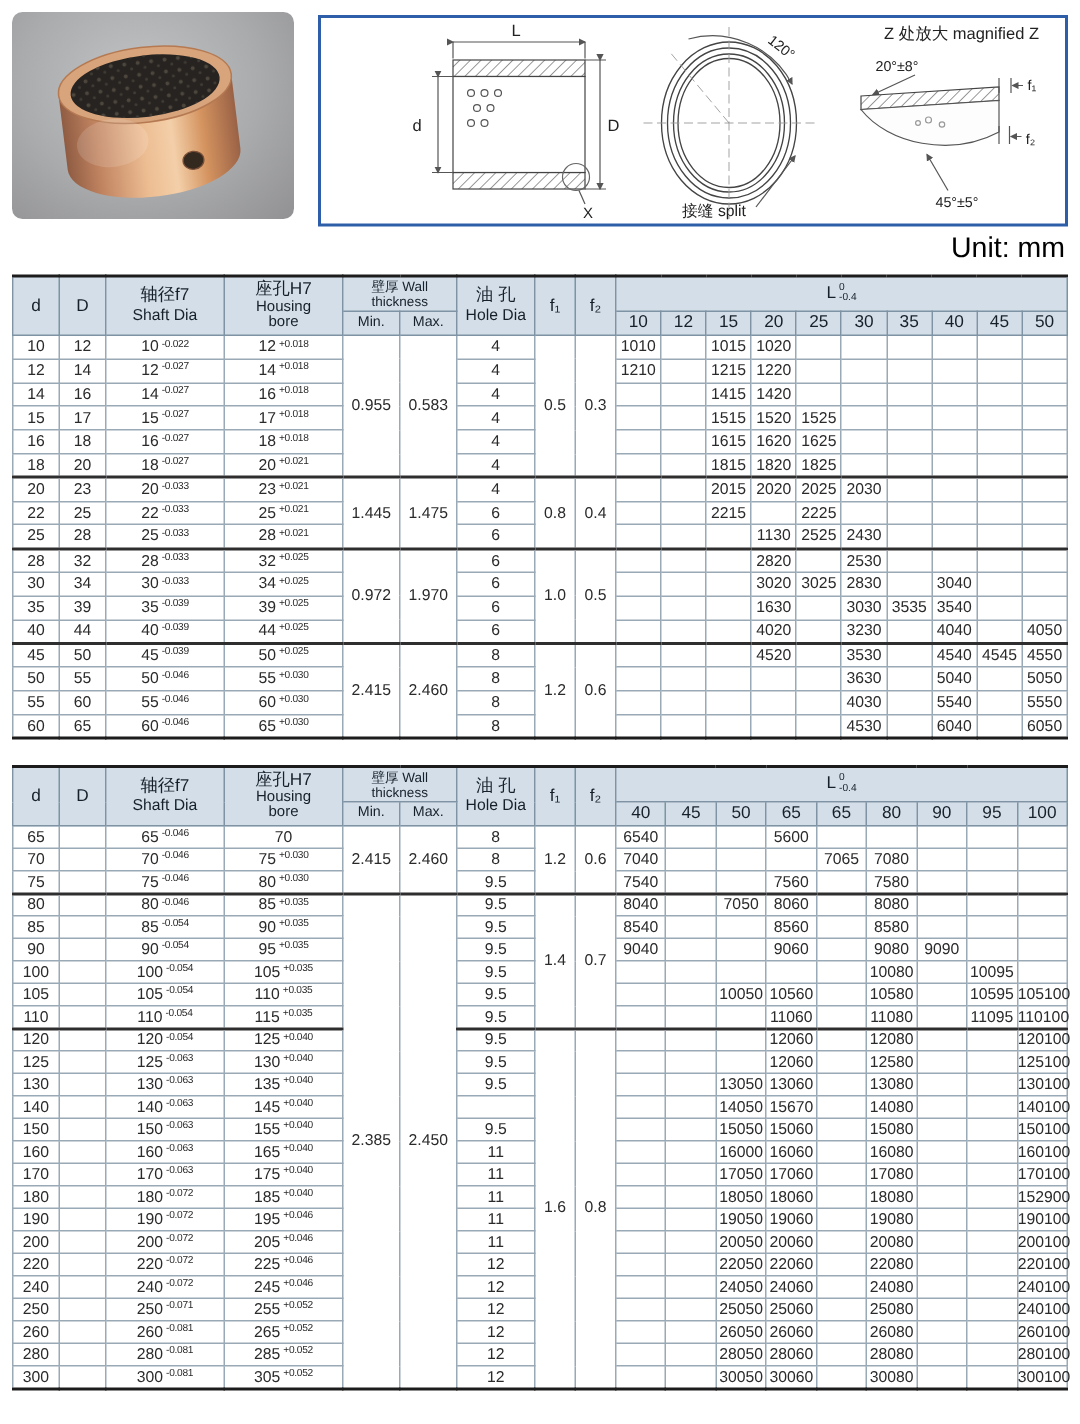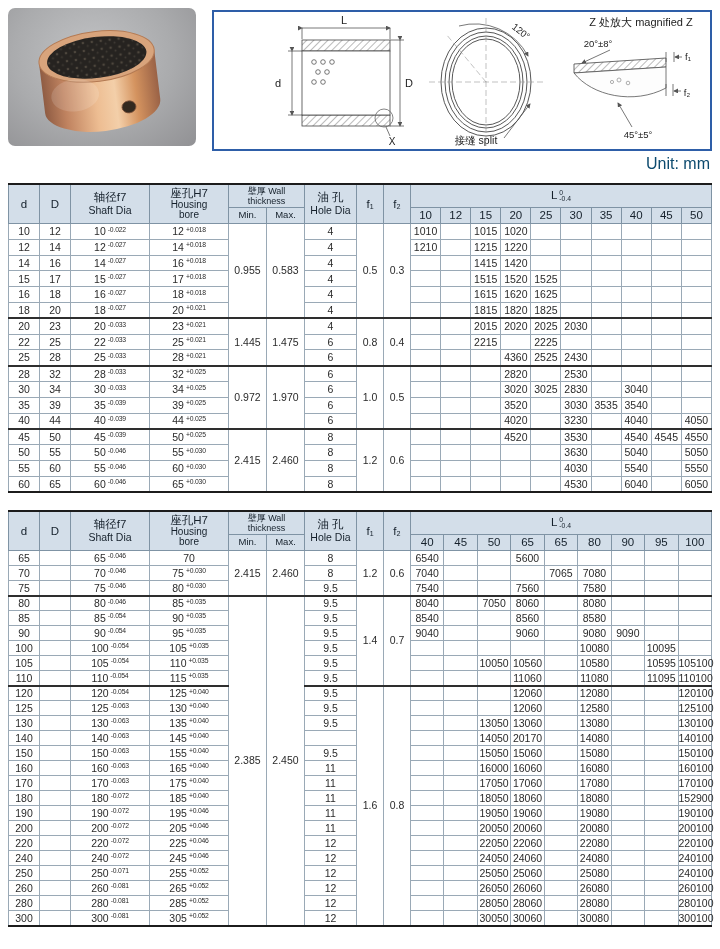--- a/index.html
+++ b/index.html
@@ -1,21 +1,21 @@
 <!DOCTYPE html>
 <html><head>
 <meta charset="utf-8">
 <style>
 *{margin:0;padding:0;box-sizing:border-box}
 html,body{width:720px;height:949px}
 body{position:relative;background:#fff;font-family:"Liberation Sans","DejaVu Sans",sans-serif;color:#1d1d1d;overflow:hidden}
 #photo-panel{position:absolute;left:8px;top:8px;width:188px;height:138px;border-radius:7px;
   background:radial-gradient(ellipse at 45% 35%,#c2c3c5 0%,#aaabad 55%,#919194 100%)}
 #diagram-box{position:absolute;left:212px;top:10px;width:500px;height:141px;border:2px solid #2e5ea8;background:#fff}
-#unit-label{position:absolute;top:155px;right:10px;font-size:16px;color:#0c4a6e}
+#unit-label{position:absolute;top:155px;right:10px;font-size:19px;color:#000000}
 table.spec{border-collapse:collapse;table-layout:fixed;position:absolute;left:8px;width:704px;background:#fff;
   border-top:2px solid #1c1c1c;border-bottom:2px solid #1c1c1c;border-left:1px solid #5c6a76;border-right:1px solid #5c6a76}
 #t1{top:183px}
 #t2{top:510px}
 .spec th{background:#d3dee9;font-weight:normal;font-size:11.5px;border:1px solid #7f93a4;line-height:1.12;padding:1px 0;color:#15202b}
 .spec th.small{font-size:9px}
 .spec th.tiny{font-size:9.5px}
 .spec td{border:1px solid #9aa9b6;text-align:center;font-size:10.5px;padding:0;line-height:1;color:#2a2a2a}
 #t1 td{height:15.8px}
 #t2 td{height:15px}
@@ -335,21 +335,21 @@
       </tr>
       <tr class="">
         <td>25</td>
         <td>28</td>
         <td>25<sup class="tol">-0.033</sup></td>
         <td>28<sup class="tol">+0.021</sup></td>
         <td>6</td>
         <td></td>
         <td></td>
         <td></td>
-        <td>4360</td>
+        <td>1130</td>
         <td>2525</td>
         <td>2430</td>
         <td></td>
         <td></td>
         <td></td>
         <td></td>
       </tr>
       <tr class="thick">
         <td>28</td>
         <td>32</td>
@@ -390,21 +390,21 @@
       </tr>
       <tr class="">
         <td>35</td>
         <td>39</td>
         <td>35<sup class="tol">-0.039</sup></td>
         <td>39<sup class="tol">+0.025</sup></td>
         <td>6</td>
         <td></td>
         <td></td>
         <td></td>
-        <td>3520</td>
+        <td>1630</td>
         <td></td>
         <td>3030</td>
         <td>3535</td>
         <td>3540</td>
         <td></td>
         <td></td>
       </tr>
       <tr class="">
         <td>40</td>
         <td>44</td>
@@ -748,21 +748,21 @@
       </tr>
       <tr class="">
         <td>140</td>
         <td></td>
         <td>140<sup class="tol">-0.063</sup></td>
         <td>145<sup class="tol">+0.040</sup></td>
         <td></td>
         <td></td>
         <td></td>
         <td>14050</td>
-        <td>20170</td>
+        <td>15670</td>
         <td></td>
         <td>14080</td>
         <td></td>
         <td></td>
         <td>140100</td>
       </tr>
       <tr class="">
         <td>150</td>
         <td></td>
         <td>150<sup class="tol">-0.063</sup></td>

